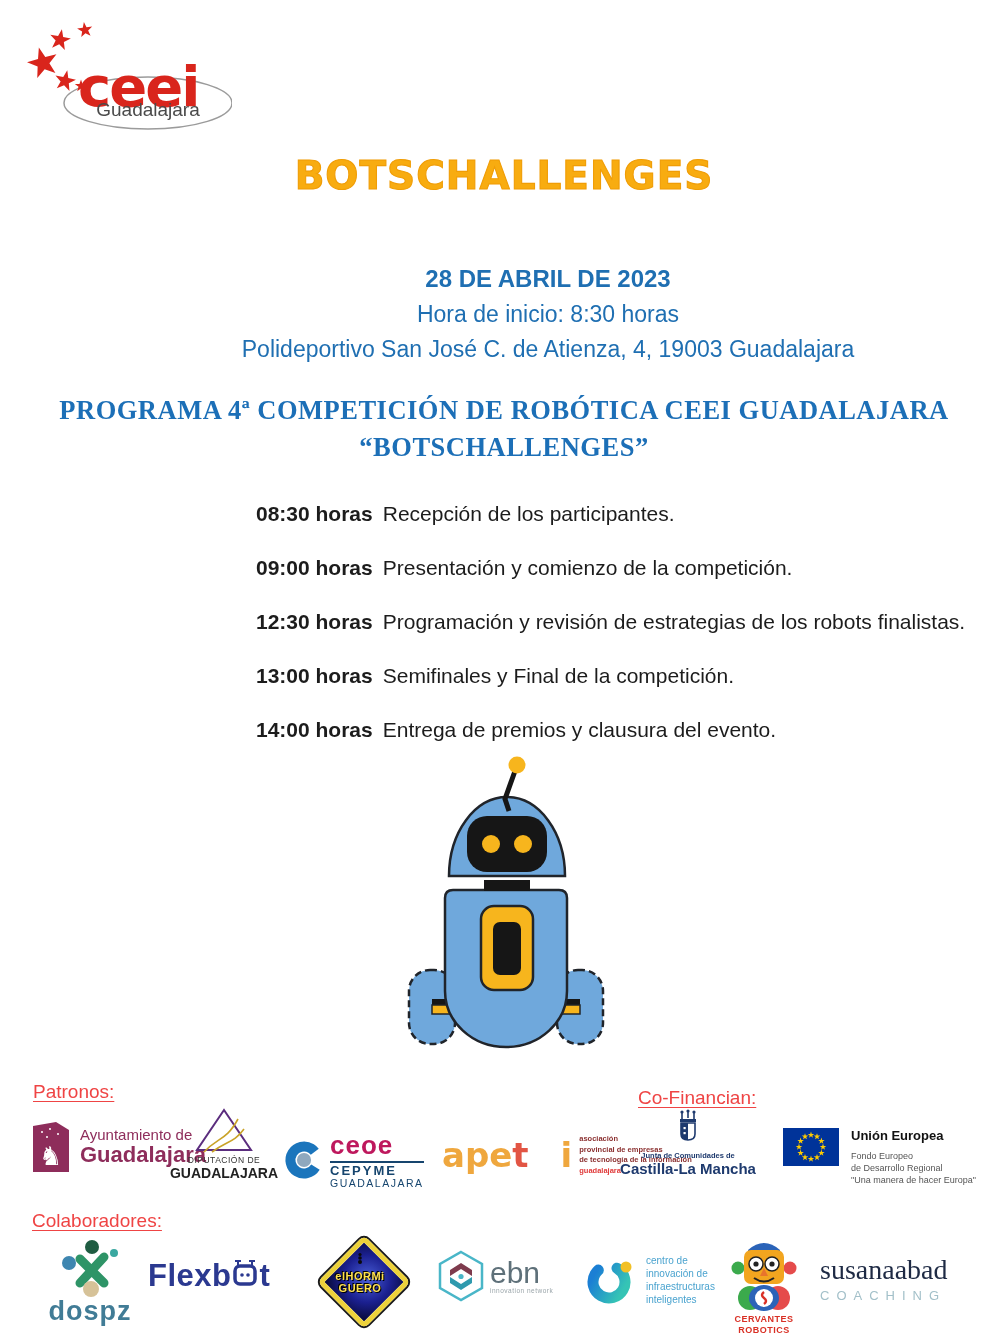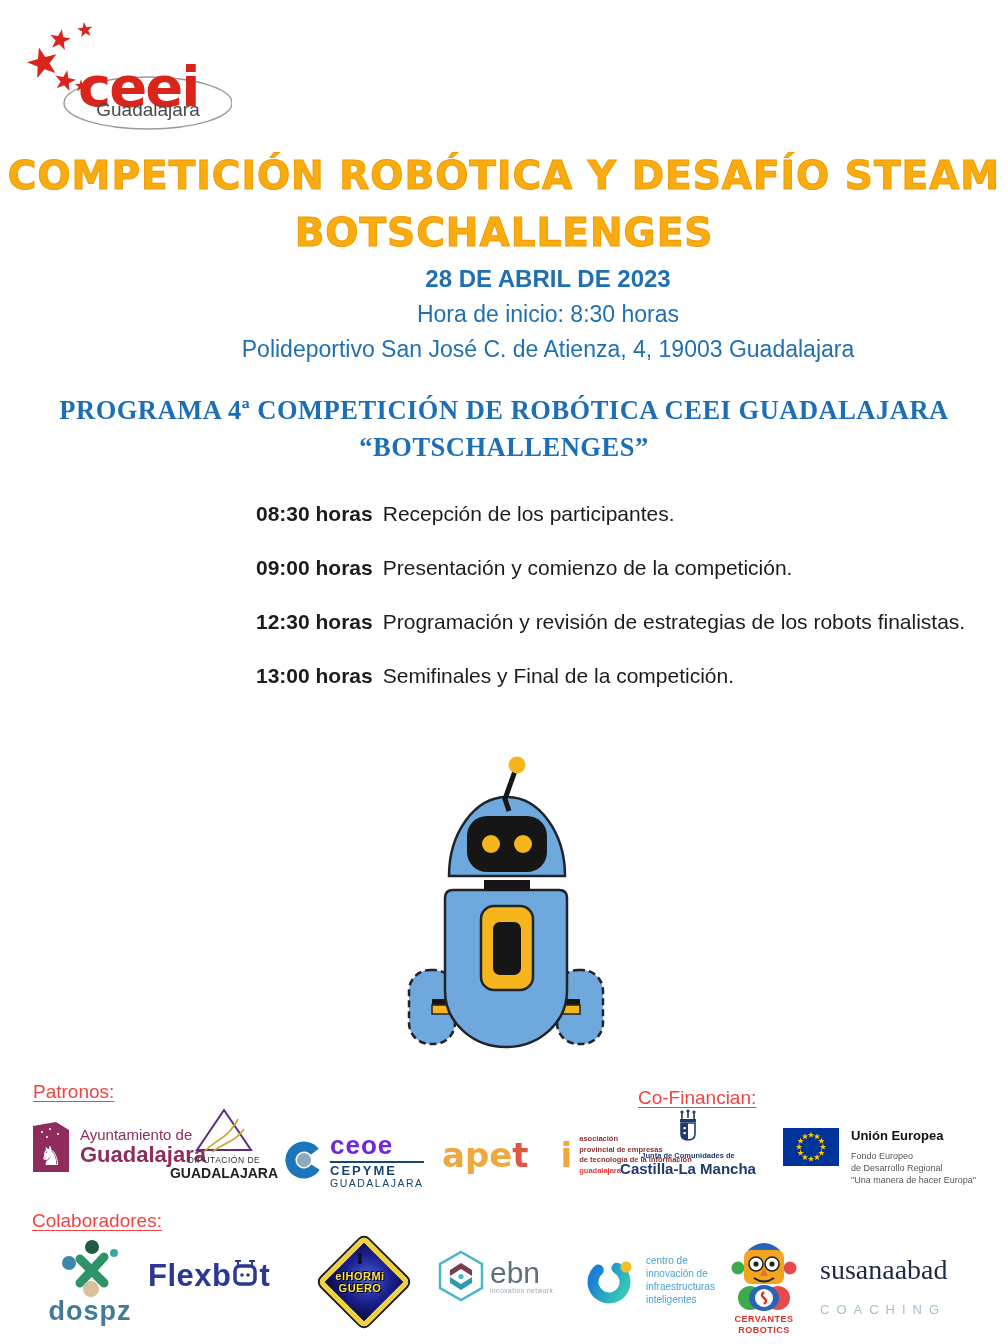--- a/index.html
+++ b/index.html
@@ -30,21 +30,21 @@
 
   
   .ayto-text{color:#8E2D5B;line-height:1.1;margin-left:8px;}
   .ayto-l1{font-size:15px;}
   .ayto-l2{font-size:22px;font-weight:bold;}
   
   .dip-l1{font-size:8.5px;color:#333;letter-spacing:.5px;margin-top:2px;}
   .dip-l2{font-size:14px;font-weight:bold;color:#222;}
   
   .ceoe-text{margin-left:6px;line-height:1.1;}
-  .ceoe-name{font-size:26px;font-weight:bold;color:#6d28d9;letter-spacing:1px;border-bottom:2px solid #16456E;padding-bottom:1px;}
+  .ceoe-name{font-size:26px;font-weight:bold;color:#be185d;letter-spacing:1px;border-bottom:2px solid #16456E;padding-bottom:1px;}
   .ceoe-l2{font-size:13px;font-weight:bold;color:#16456E;letter-spacing:2px;margin-top:1px;}
   .ceoe-l3{font-size:10.5px;color:#16456E;letter-spacing:1.5px;}
   
   .apeti-word{font-size:34px;font-weight:bold;line-height:1;font-family:"DejaVu Sans",sans-serif;}
   .apeti-y{color:#EFA73E;margin-left:32px;} .apeti-r{color:#E25544;}
   .apeti-desc{margin-left:7px;font-size:7.5px;font-weight:bold;color:#8B3030;line-height:1.4;}
   .apeti-g{color:#E03A3A;}
   
   .jccm-l1{font-size:7.5px;font-weight:bold;color:#1E3A6E;margin-top:3px;}
   .jccm-l2{font-size:15px;font-weight:bold;color:#1E3A6E;}
@@ -69,21 +69,21 @@
   
   .ebn-text{margin-left:5px;line-height:1;}
   .ebn-name{font-size:30px;color:#5E7079;}
   .ebn-sub{font-size:6.5px;color:#9AA5AA;letter-spacing:.5px;}
   
   .c3i-text{margin-left:8px;font-size:10px;color:#4AA3CF;line-height:1.3;}
   
   .cerv-text{font-size:9px;font-weight:800;color:#D93025;line-height:1.2;letter-spacing:.5px;text-align:center;}
   
   .susana-name{font-size:28px;color:#1E2A44;font-family:"Liberation Serif",serif;line-height:1;}
-  .susana-sub{font-size:13px;color:#A3C0C9;letter-spacing:7px;margin-top:18px;}
+  .susana-sub{font-size:13px;color:#A3C0C9;letter-spacing:7px;margin-top:4px;}
 </style>
 </head>
 <body>
 
 <div id="page">
 
   <svg class="abs" style="left:12px;top:8px" width="220" height="122" viewBox="0 0 220 122">
     <defs>
       <path id="rstar" d="M0,-10 L2.35,-3.24 L9.51,-3.09 L3.8,1.24 L5.88,8.09 L0,4 L-5.88,8.09 L-3.8,1.24 L-9.51,-3.09 L-2.35,-3.24 Z"></path>
     </defs>
@@ -93,21 +93,20 @@
       <use href="#rstar" transform="translate(48,32) scale(1.1) rotate(10)"></use>
       <use href="#rstar" transform="translate(73,22) scale(0.8) rotate(-8)"></use>
       <use href="#rstar" transform="translate(53,73) scale(1.1) rotate(12)"></use>
       <use href="#rstar" transform="translate(69,78) scale(0.65)"></use>
     </g>
     <text x="66" y="98" font-size="56" font-weight="bold" fill="#D9251C" style="font-family:'DejaVu Sans',sans-serif;letter-spacing:-2px">ceei</text>
     <text x="136" y="108" font-size="19" fill="#4a4a4a" text-anchor="middle">Guadalajara</text>
   </svg>
 
   <div class="abs main-title">
-    <div class="nowrap">COMPETICIÓN ROBÓTICA Y DESAFÍO STEAM</div>
     <div class="nowrap">BOTSCHALLENGES</div>
   </div>
 
   <div class="abs event-block">
     <div class="event-date nowrap">28 DE ABRIL DE 2023</div>
     <div class="nowrap">Hora de inicio: 8:30 horas</div>
     <div class="nowrap">Polideportivo San José C. de Atienza, 4, 19003 Guadalajara</div>
   </div>
 
   <div class="abs program-heading">
@@ -124,20 +123,24 @@
       <span class="schedule-time">09:00 horas</span>
       <span class="schedule-activity">Presentación y comienzo de la competición.</span>
     </div>
     <div class="schedule-row">
       <span class="schedule-time">12:30 horas</span>
       <span class="schedule-activity">Programación y revisión de estrategias de los robots finalistas.</span>
     </div>
     <div class="schedule-row">
       <span class="schedule-time">13:00 horas</span>
       <span class="schedule-activity">Semifinales y Final de la competición.</span>
+    </div>
+    <div class="schedule-row">
+      <span class="schedule-time">14:00 horas</span>
+      <span class="schedule-activity">Entrega de premios y clausura del evento.</span>
     </div>
   </div>
 
   <svg class="abs" style="left:404px;top:753px" width="204" height="300" viewBox="0 0 204 300">
     <g stroke="#20242a">
       <rect x="5" y="217" width="46" height="74" rx="21" fill="#6FA8DC" stroke-width="2.5" stroke-dasharray="7 4"></rect>
       <rect x="153" y="217" width="46" height="74" rx="21" fill="#6FA8DC" stroke-width="2.5" stroke-dasharray="7 4"></rect>
       <rect x="28" y="246" width="148" height="6" fill="#161616" stroke="none"></rect>
       <rect x="28" y="252" width="148" height="9" fill="#F7B51D" stroke-width="1.5"></rect>
       <path d="M49,137 H155 Q163,137 163,145 V238 A61,56 0 0 1 41,238 V145 Q41,137 49,137 Z" fill="#6FA8DC" stroke-width="2.5"></path>

